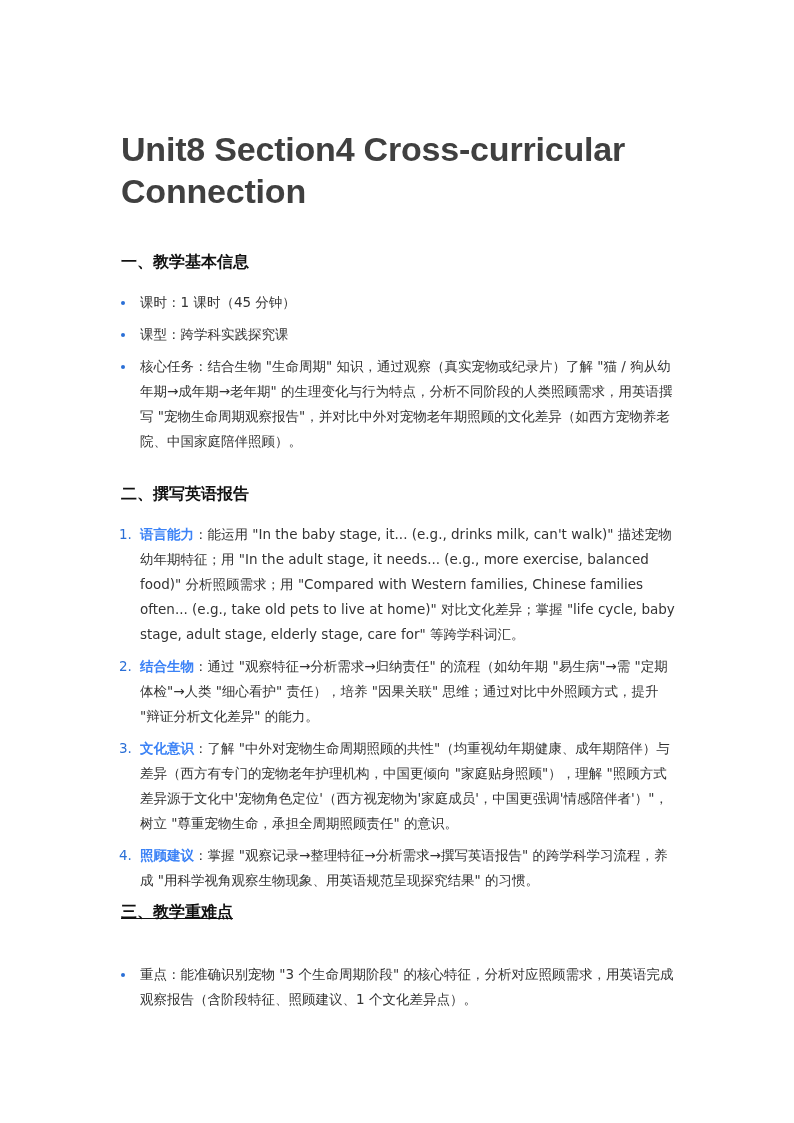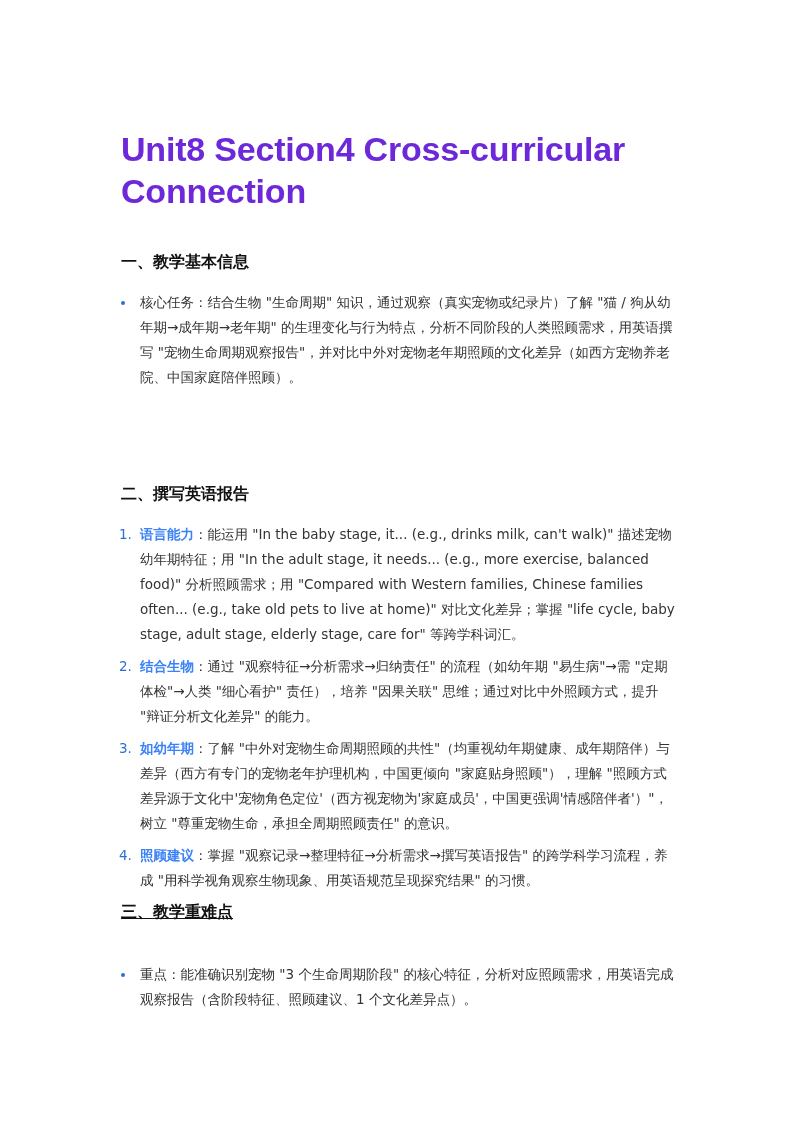--- a/index.html
+++ b/index.html
@@ -1,20 +1,20 @@
 <!DOCTYPE html>
 <html><head>
 <meta charset="utf-8">
 <style>
   html, body { margin: 0; padding: 0; background: #ffffff; }
   body { width: 794px; height: 1123px; position: relative; overflow: hidden;
          font-family: "DejaVu Sans", "Liberation Sans", sans-serif; color: #222; }
   .page { position: absolute; left: 121px; top: 128px; width: 555px; }
   .title { font-family: "Liberation Sans", sans-serif; font-weight: bold; font-size: 34px;
-           line-height: 42px; color: #6d28d9; margin: 0; letter-spacing: -0.2px; }
+           line-height: 42px; color: #404040; margin: 0; letter-spacing: -0.2px; }
   .h2 { font-weight: bold; font-size: 16px; color: #111; margin: 0; line-height: 24px; }
   .sec1-h { position: absolute; top: 122px; }
   .sec2-h { position: absolute; top: 354px; }
   .sec3-h { position: absolute; top: 772px; text-decoration: underline; }
   ul, ol { list-style: none; margin: 0; padding: 0; }
   .item { position: relative; padding-left: 19px; font-size: 13.5px; line-height: 25px; color: #333; }
   .bullet { position: absolute; left: 0; top: 11px; width: 4px; height: 4px; border-radius: 50%; background: #2b6fd6; }
   .num { position: absolute; left: -2px; top: 0; color: #2b6fd6; font-size: 13.5px; }
   .strong { font-weight: bold; color: #3b82f6; }
   .list1 { position: absolute; top: 162px; }
@@ -26,37 +26,45 @@
 </head>
 <body>
 
 <div class="page">
   <h1 class="title">Unit8 Section4 Cross-curricular Connection</h1>
 
   <h2 class="h2 sec1-h">一、教学基本信息</h2>
   <ul class="list1">
     <li class="item">
       <span class="bullet"></span>
+      <span>课时：1 课时（45 分钟）</span>
+    </li>
+    <li class="item">
+      <span class="bullet"></span>
+      <span>课型：跨学科实践探究课</span>
+    </li>
+    <li class="item">
+      <span class="bullet"></span>
       <span>核心任务：结合生物 "生命周期" 知识，通过观察（真实宠物或纪录片）了解 "猫 / 狗从幼年期→成年期→老年期" 的生理变化与行为特点，分析不同阶段的人类照顾需求，用英语撰写 "宠物生命周期观察报告"，并对比中外对宠物老年期照顾的文化差异（如西方宠物养老院、中国家庭陪伴照顾）。</span>
     </li>
   </ul>
 
   <h2 class="h2 sec2-h">二、撰写英语报告</h2>
   <ol class="list2">
     <li class="item">
       <span class="num">1.</span>
       <span class="strong">语言能力</span><span>：能运用 "In the baby stage, it... (e.g., drinks milk, can't walk)" 描述宠物幼年期特征；用 "In the adult stage, it needs... (e.g., more exercise, balanced food)" 分析照顾需求；用 "Compared with Western families, Chinese families often... (e.g., take old pets to live at home)" 对比文化差异；掌握 "life cycle, baby stage, adult stage, elderly stage, care for" 等跨学科词汇。</span>
     </li>
     <li class="item">
       <span class="num">2.</span>
       <span class="strong">结合生物</span><span>：通过 "观察特征→分析需求→归纳责任" 的流程（如幼年期 "易生病"→需 "定期体检"→人类 "细心看护" 责任），培养 "因果关联" 思维；通过对比中外照顾方式，提升 "辩证分析文化差异" 的能力。</span>
     </li>
     <li class="item">
       <span class="num">3.</span>
-      <span class="strong">如幼年期</span><span>：了解 "中外对宠物生命周期照顾的共性"（均重视幼年期健康、成年期陪伴）与差异（西方有专门的宠物老年护理机构，中国更倾向 "家庭贴身照顾"），理解 "照顾方式差异源于文化中'宠物角色定位'（西方视宠物为'家庭成员'，中国更强调'情感陪伴者'）"，树立 "尊重宠物生命，承担全周期照顾责任" 的意识。</span>
+      <span class="strong">文化意识</span><span>：了解 "中外对宠物生命周期照顾的共性"（均重视幼年期健康、成年期陪伴）与差异（西方有专门的宠物老年护理机构，中国更倾向 "家庭贴身照顾"），理解 "照顾方式差异源于文化中'宠物角色定位'（西方视宠物为'家庭成员'，中国更强调'情感陪伴者'）"，树立 "尊重宠物生命，承担全周期照顾责任" 的意识。</span>
     </li>
     <li class="item">
       <span class="num">4.</span>
       <span class="strong">照顾建议</span><span>：掌握 "观察记录→整理特征→分析需求→撰写英语报告" 的跨学科学习流程，养成 "用科学视角观察生物现象、用英语规范呈现探究结果" 的习惯。</span>
     </li>
   </ol>
 
   <h2 class="h2 sec3-h">三、教学重难点</h2>
   <ul class="list3">
     <li class="item">

